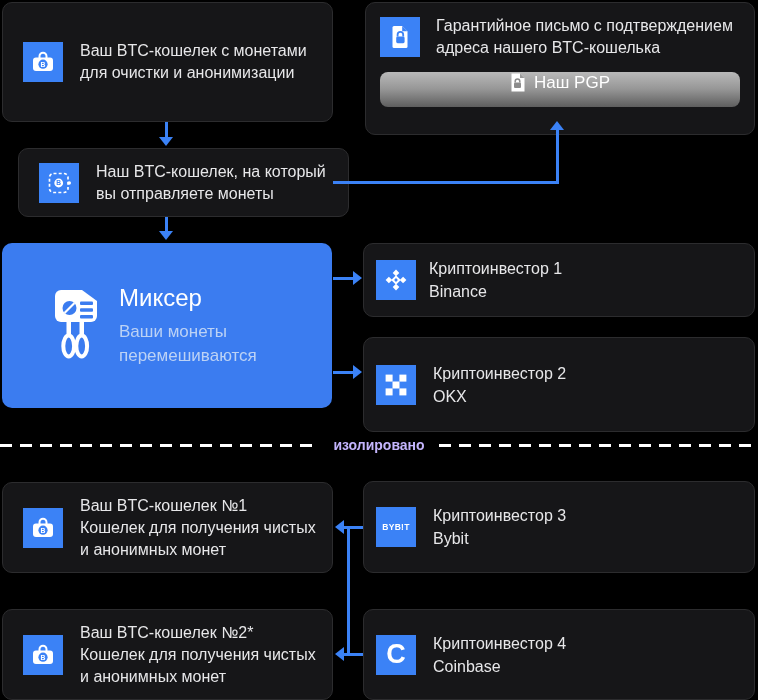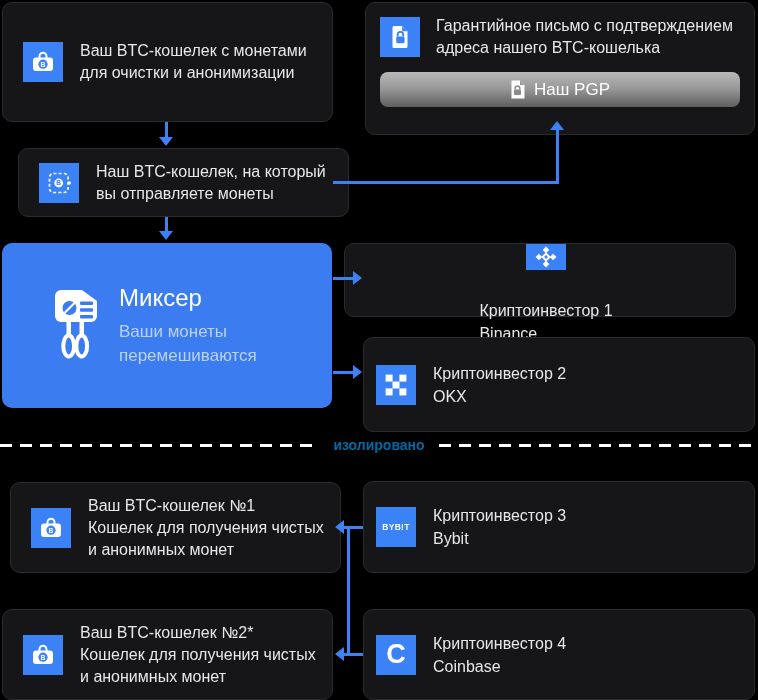--- a/index.html
+++ b/index.html
@@ -25,37 +25,37 @@
     width:40px;height:40px;min-width:40px;border-radius:0;background:var(--accent);
     display:flex;align-items:center;justify-content:center;
   }
   
   #card-source{left:2px;top:2px;width:331px;height:120px;padding-left:20px;gap:17px;}
   #card-guarantee{left:365px;top:2px;width:390px;height:133px;flex-direction:column;align-items:stretch;justify-content:flex-start;padding:12px 14px;}
   #card-guarantee .hdr{display:flex;align-items:center;gap:16px;}
   #pgp-btn{
     margin-top:13px;height:35px;border-radius:8px;border:none;cursor:pointer;
     background:linear-gradient(180deg,#b9b9b9 0%,#979797 48%,#5e5e5e 100%);
-    display:flex;align-items:center;justify-content:center;gap:9px;
+    display:flex;align-items:flex-start;justify-content:center;gap:9px;
     color:#fff;font-size:17px;font-family:"Liberation Sans",sans-serif;
   }
   #card-ourwallet{left:18px;top:148px;width:331px;height:69px;padding-left:20px;gap:17px;}
   #card-mixer{left:2px;top:243px;width:330px;height:165px;background:var(--mixer);border:none;padding-left:51px;gap:20px;}
   .mixer-title{color:#fff;font-size:24px;line-height:30px;margin-bottom:7px;}
   .mixer-sub{color:#BCD2F5;font-size:17px;line-height:24px;white-space:pre-line;}
-  #card-inv1{left:344px;top:243px;width:392px;height:74px;padding-left:12px;gap:29px;flex-direction:column;}
+  #card-inv1{left:363px;top:243px;width:392px;height:74px;padding-left:12px;gap:13px;}
   #card-inv2{left:363px;top:337px;width:392px;height:95px;padding-left:12px;gap:17px;}
-  #card-w1{left:10px;top:482px;width:331px;height:91px;padding-left:20px;gap:17px;}
+  #card-w1{left:2px;top:482px;width:331px;height:91px;padding-left:20px;gap:17px;}
   #card-w2{left:2px;top:609px;width:331px;height:91px;padding-left:20px;gap:17px;}
   #card-inv3{left:363px;top:481px;width:392px;height:92px;padding-left:12px;gap:17px;}
   #card-inv4{left:363px;top:609px;width:392px;height:91px;padding-left:12px;gap:17px;}
   
   #divider{position:absolute;left:0;top:436px;width:758px;height:18px;display:flex;align-items:center;gap:14px;}
   .dash{flex:1;height:3px;background:repeating-linear-gradient(90deg,#fff 0 12px,transparent 12px 20px);}
-  #divider .lbl{color:#0369a1;font-weight:bold;font-size:14px;white-space:nowrap;}
+  #divider .lbl{color:#c4b5fd;font-weight:bold;font-size:14px;white-space:nowrap;}
   
   .ln{position:absolute;background:var(--accent);}
   .head{position:absolute;width:0;height:0;border-style:solid;border-color:transparent;}
   .head-down{border-left-width:7px;border-right-width:7px;border-top:9px solid var(--accent);border-bottom-width:0;}
   .head-up{border-left-width:7px;border-right-width:7px;border-bottom:9px solid var(--accent);border-top-width:0;}
   .head-right{border-top-width:7px;border-bottom-width:7px;border-left:9px solid var(--accent);border-right-width:0;}
   .head-left{border-top-width:7px;border-bottom-width:7px;border-right:9px solid var(--accent);border-left-width:0;}
   .logo-text{color:#fff;font-weight:bold;font-size:8.5px;letter-spacing:.3px;}
   .logo-c{color:#fff;font-weight:bold;font-size:27px;line-height:27px;}
 </style>

